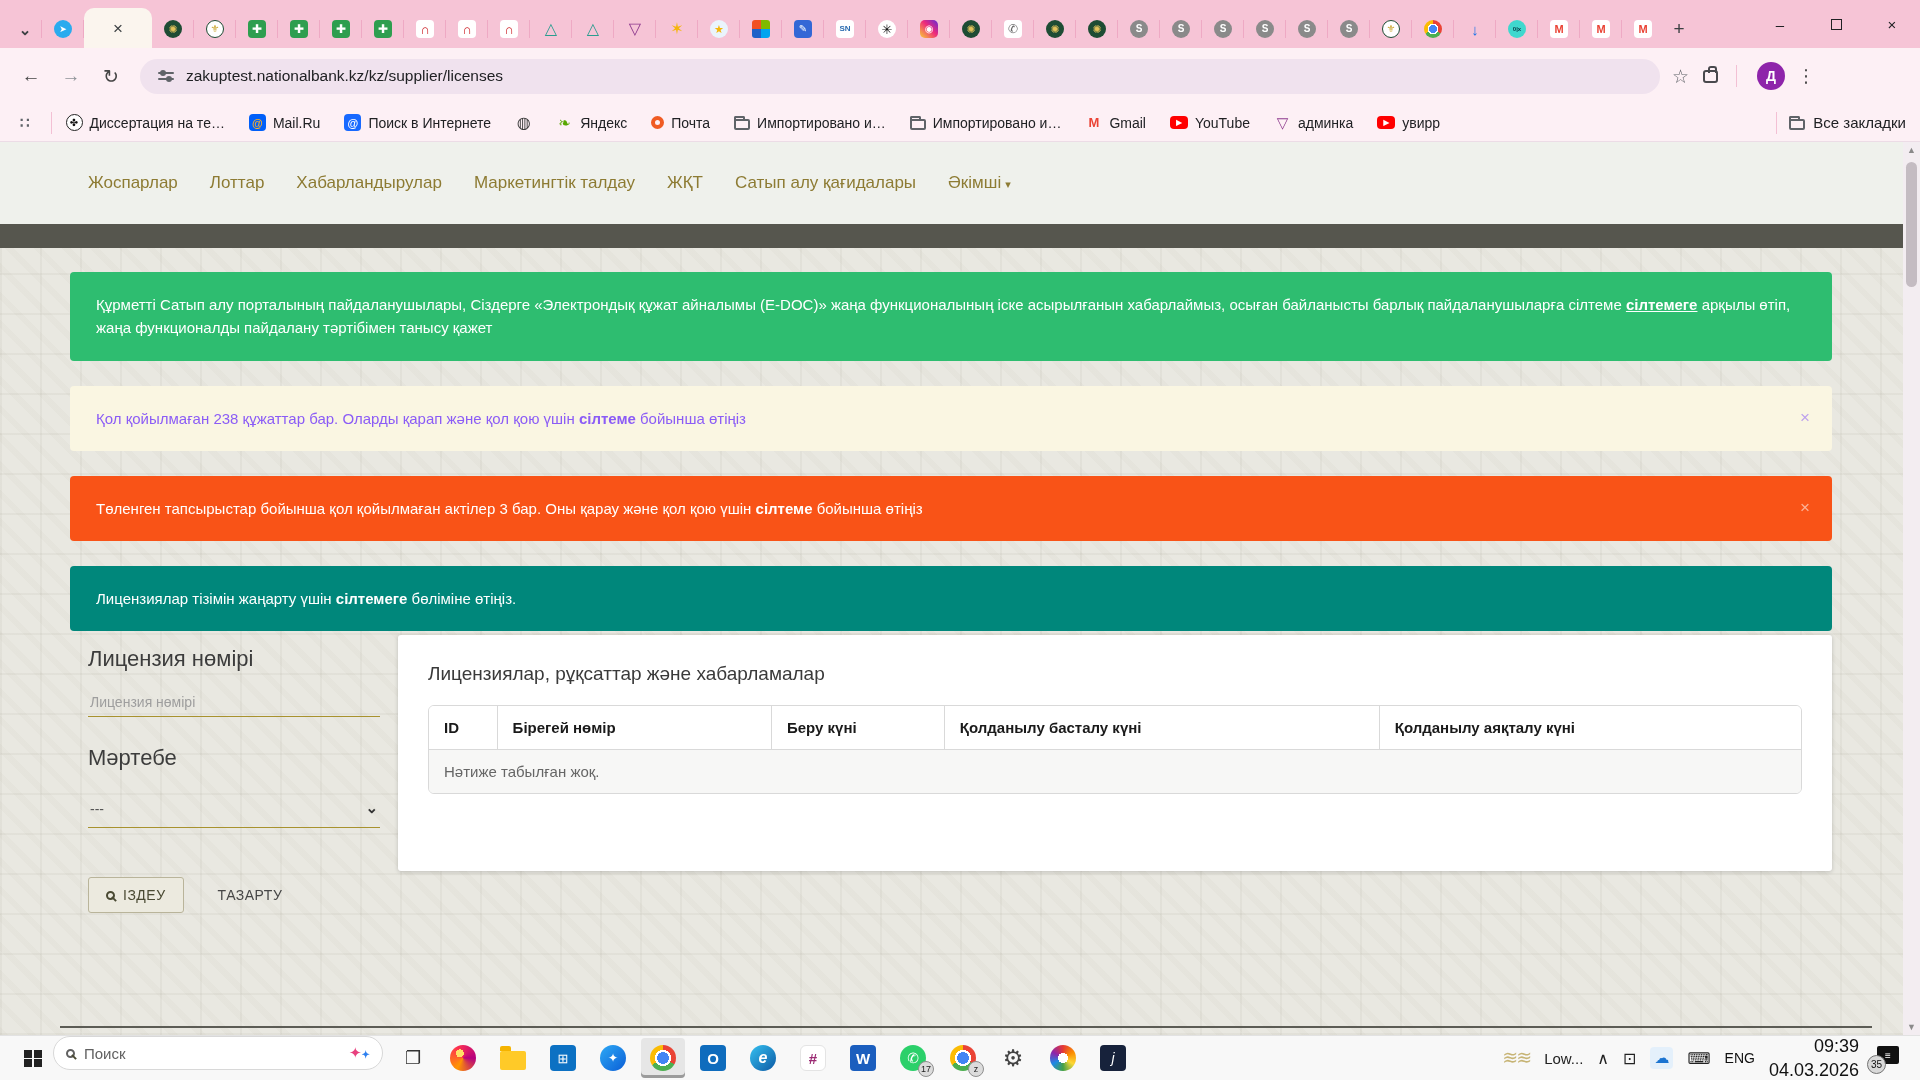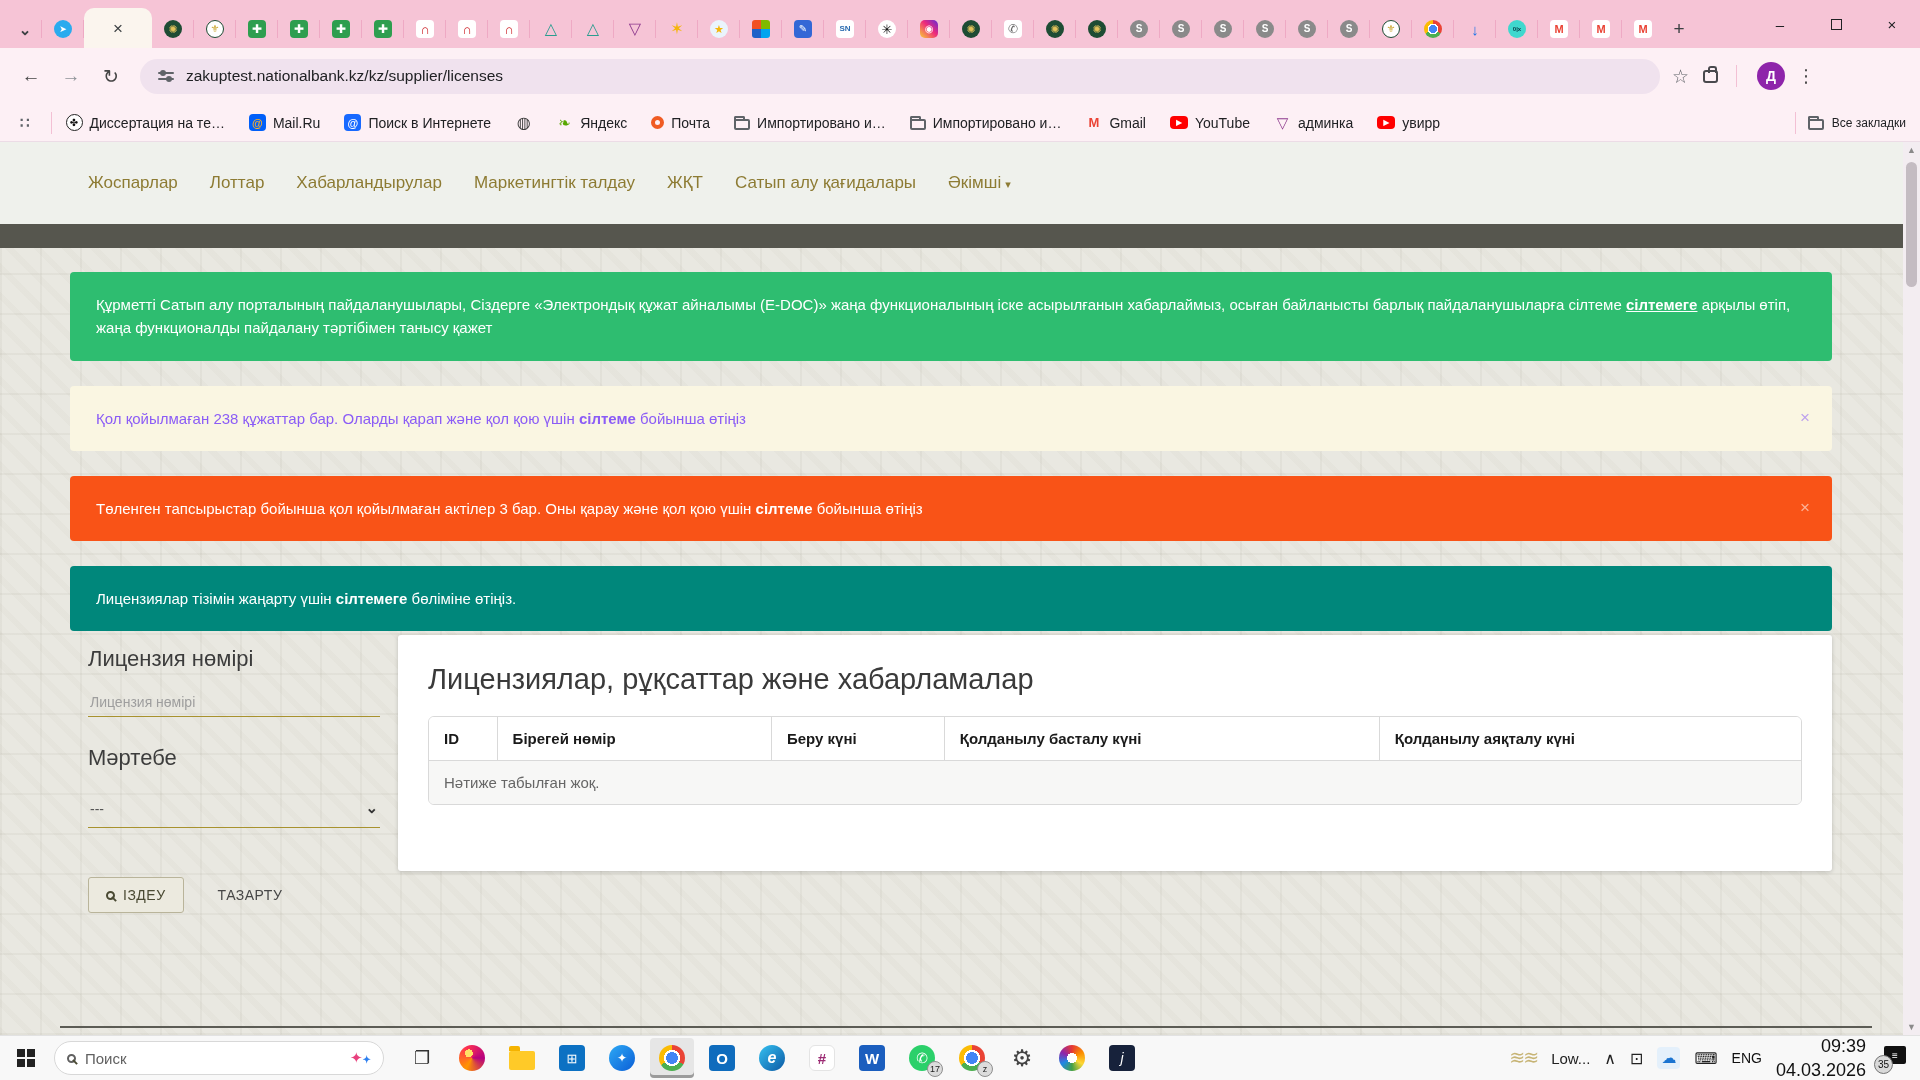--- a/index.html
+++ b/index.html
@@ -108,37 +108,37 @@
   .selwrap{position:relative;border-bottom:1px solid #a8922e;padding:14px 2px 10px;color:#555;font-size:14px;cursor:pointer}
   .selwrap .crt{position:absolute;right:2px;top:12px;font-size:15px;color:#333;font-weight:bold}
 
   #btnrow{position:absolute;left:88px;top:629px;display:flex;align-items:center;gap:34px}
   #searchbtn{display:flex;align-items:center;gap:8px;background:#eceadf;border:1px solid #b9b49a;border-radius:3px;padding:9px 17px;font-size:14px;color:#4a4a33;letter-spacing:.5px;cursor:pointer}
   .mag{width:9px;height:9px;border:2px solid #4a4a33;border-radius:50%;position:relative;display:inline-block}
   .mag::after{content:"";position:absolute;width:6px;height:2px;background:#4a4a33;transform:rotate(45deg);right:-4px;bottom:-2px}
   #clearbtn{background:none;border:none;font-size:14px;color:#474747;letter-spacing:.5px;cursor:pointer}
 
   #panel{position:absolute;left:398px;top:387px;width:1434px;min-height:236px;background:#fff;border-radius:3px;box-shadow:0 1px 4px rgba(0,0,0,.18);padding:28px 30px}
-  #paneltitle{font-size:29px;font-weight:300;color:#3a3a3a;margin-bottom:20px}
+  #paneltitle{font-size:19px;font-weight:300;color:#3a3a3a;margin-bottom:20px}
   table{width:100%;border-collapse:separate;border-spacing:0;border:1px solid #d9d9d9;border-radius:6px;overflow:hidden}
   th{font-size:15px;font-weight:bold;color:#1a1a1a;text-align:left;padding:13px 15px;border-bottom:1px solid #d9d9d9;border-right:1px solid #d9d9d9;background:#fff}
   th:last-child{border-right:none}
   td{font-size:15px;color:#666;padding:13px 15px;background:#f7f7f6}
 
   #footline{position:absolute;left:60px;right:48px;top:778px;height:0;border-top:2px solid #5c5c55}
   #contactbtn{position:absolute;right:46px;top:738px;width:308px;height:44px;background:#00887b;color:#fff;font-size:16px;font-weight:bold;border:none;border-radius:4px 4px 0 0;cursor:pointer}
 
   
   #vscroll{position:absolute;right:0;top:142px;width:17px;height:893px;background:#f3edf1}
   #vscroll .arr{position:absolute;left:0;width:17px;height:16px;display:flex;align-items:center;justify-content:center;font-size:9px;color:#8a8a8a}
   #vscroll .arr.dn{bottom:0}
   #vthumb{position:absolute;left:3px;top:20px;width:11px;height:125px;background:#c4bcc2;border-radius:6px}
 
   
-  #taskbar{position:absolute;left:0;top:1035px;width:1920px;height:45px;background:#f8f8f8;border-top:1px solid #e2e2e2;display:flex;align-items:center;padding:0 6px;gap:8px}
+  #taskbar{position:absolute;left:0;top:1035px;width:1920px;height:45px;background:#f8f8f8;border-top:1px solid #e2e2e2;display:flex;padding:0 13px;gap:0}
   #startbtn{width:40px;height:45px;display:flex;align-items:center;justify-content:center;cursor:pointer}
   .winlogo{display:grid;grid-template-columns:8px 8px;grid-template-rows:8px 8px;gap:1.5px}
   .winlogo i{background:#222}
   #tbsearch{width:330px;height:34px;background:#fff;border:1px solid #d8d8d8;border-radius:17px;display:flex;align-items:center;padding:0 12px;gap:9px;cursor:text}
   #tbsearch .ph{font-size:15px;color:#616161}
   #tbsearch .spark{margin-left:auto;font-size:15px;color:#e8417e}
   #tbsearch .spark b{color:#2d7ff0;font-size:10px}
   #tbicons{display:flex;align-items:center;gap:6px;margin-left:8px}
   .tbi{width:44px;height:40px;display:flex;align-items:center;justify-content:center;position:relative;border-radius:4px;cursor:pointer;background:none;border:none}
   .tbi.active{background:#e6e6e6;box-shadow:inset 0 -3px 0 #9b9b9b}
@@ -370,21 +370,21 @@
           <span class="lbl">админка</span>
         </div>
         <div class="bm">
           <span class="bk bk-youtube">▶</span>
           <span class="lbl">увирр</span>
         </div>
       </div>
     <div id="bmright">
       <span class="vsep"></span>
       <span class="bk bk-folder"></span>
-      <span class="lbl" style="font-size:12px;color:#202124">Все закладки</span>
+      <span class="lbl" style="font-size:15px;color:#202124">Все закладки</span>
     </div>
   </div>
 </div>
 
 <div id="sitenav">
   <div id="navitems">
       <a class="navlink"><span>Жоспарлар</span></a>
       <a class="navlink"><span>Лоттар</span></a>
       <a class="navlink"><span>Хабарландырулар</span></a>
       <a class="navlink"><span>Маркетингтік талдау</span></a>

